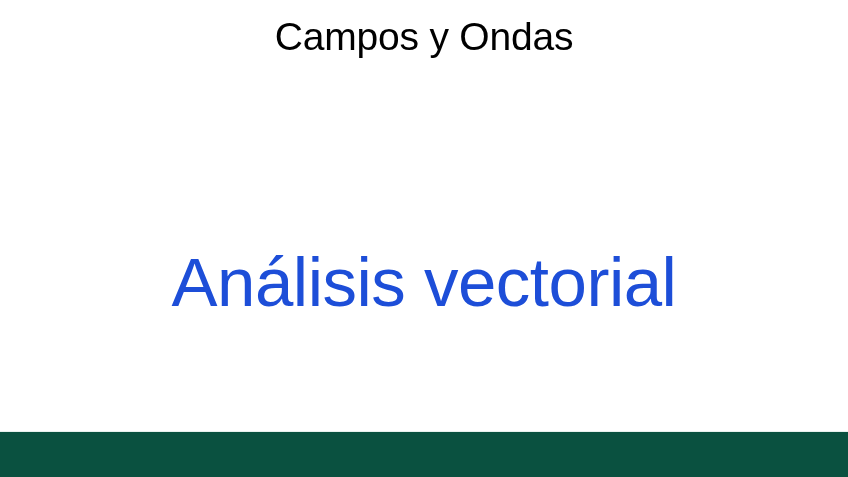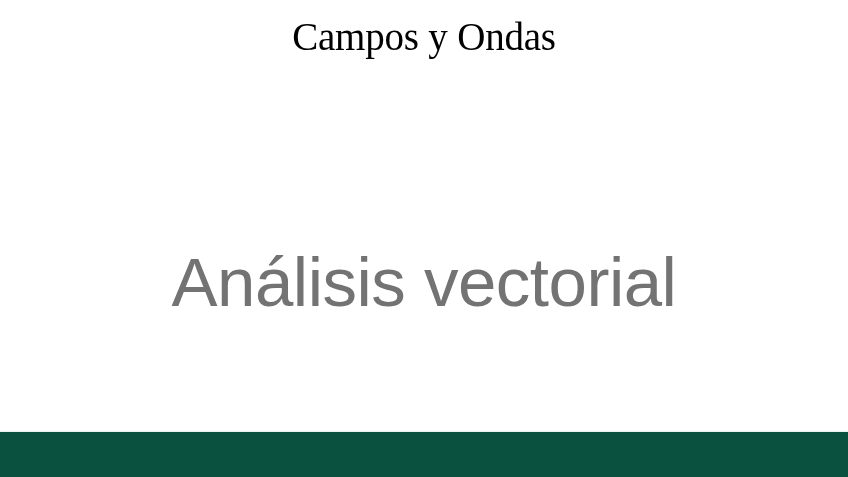--- a/index.html
+++ b/index.html
@@ -28,21 +28,21 @@
 
   
   .slide-title {
     position: absolute;
     left: 0;
     top: 0;
     width: 848px;
     height: 74px;
     line-height: 74px;
     text-align: center;
-    font-family: Liberation Serif, serif;
+    font-family: Liberation Sans, sans-serif;
     font-size: 39px;
     font-weight: 400;
     color: #000000;
     letter-spacing: -0.2px;
     white-space: nowrap;
   }
 
   
   .slide-heading-zone {
     position: absolute;
@@ -52,21 +52,21 @@
     height: 92px;
     display: flex;
     align-items: center;
     justify-content: center;
   }
 
   .slide-heading {
     font-family: "Liberation Sans", sans-serif;
     font-size: 69px;
     font-weight: 400;
-    color: #737373;
+    color: #1d4ed8;
     letter-spacing: -0.5px;
     line-height: 1;
     white-space: nowrap;
     text-align: center;
   }
 
   
   .footer-bar {
     position: absolute;
     left: 0;

